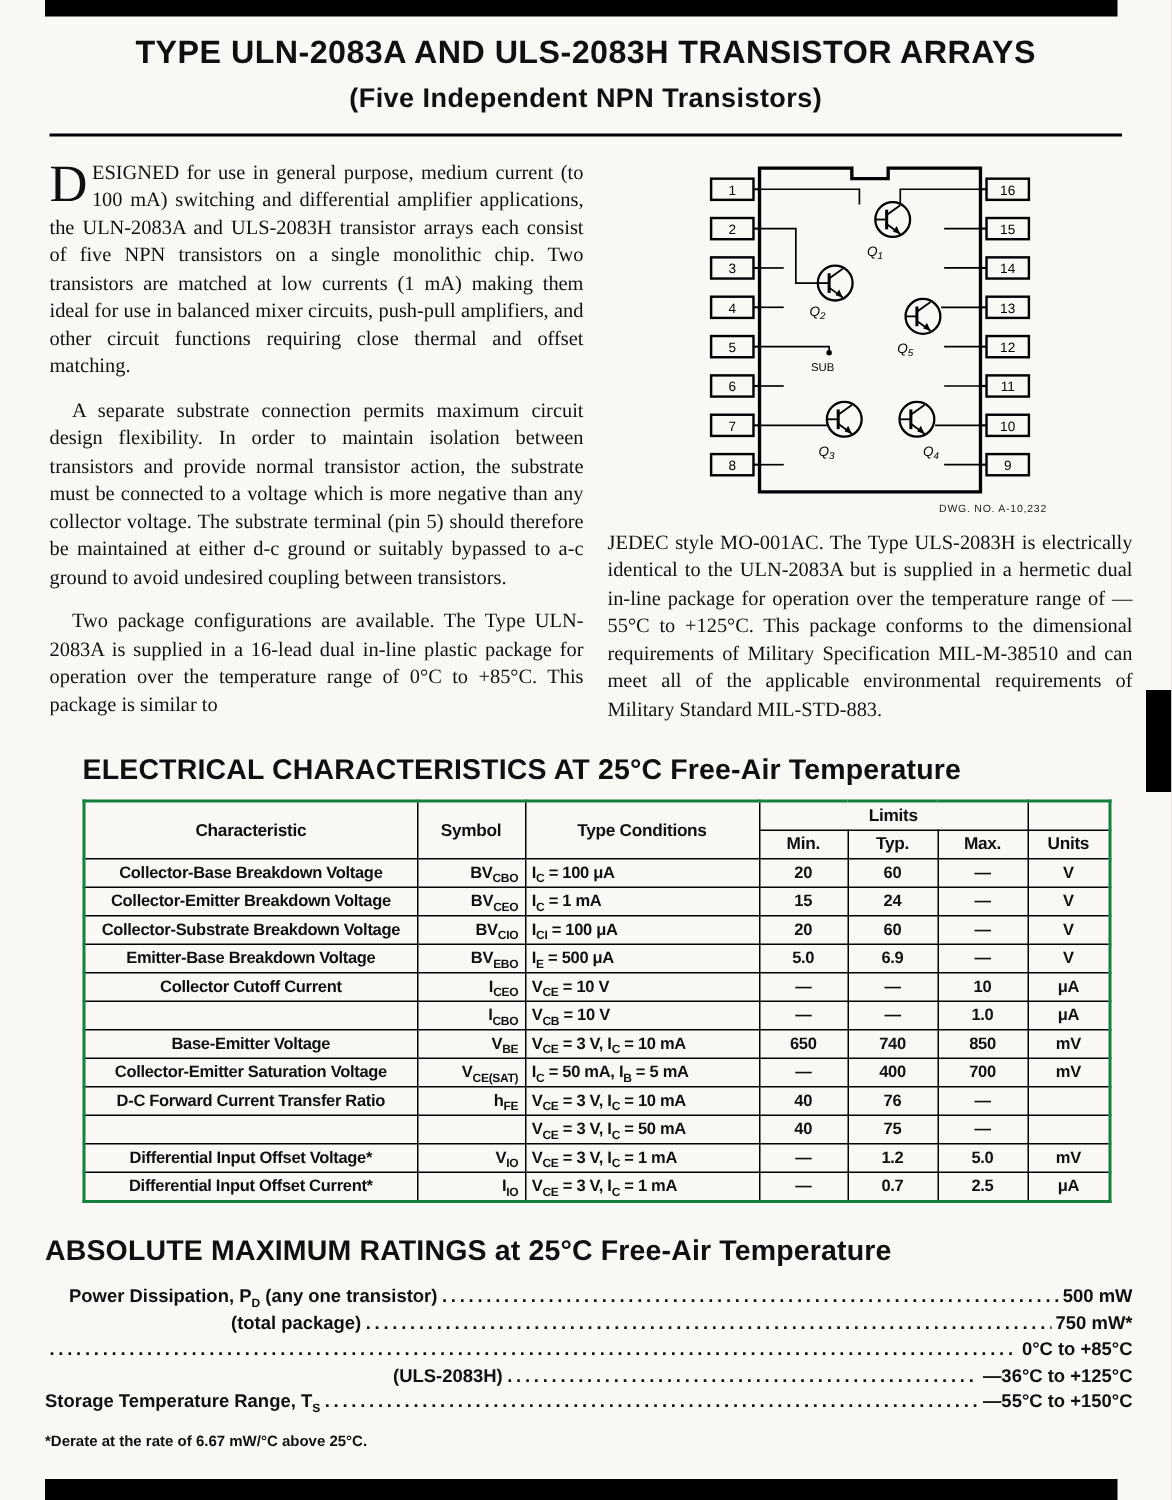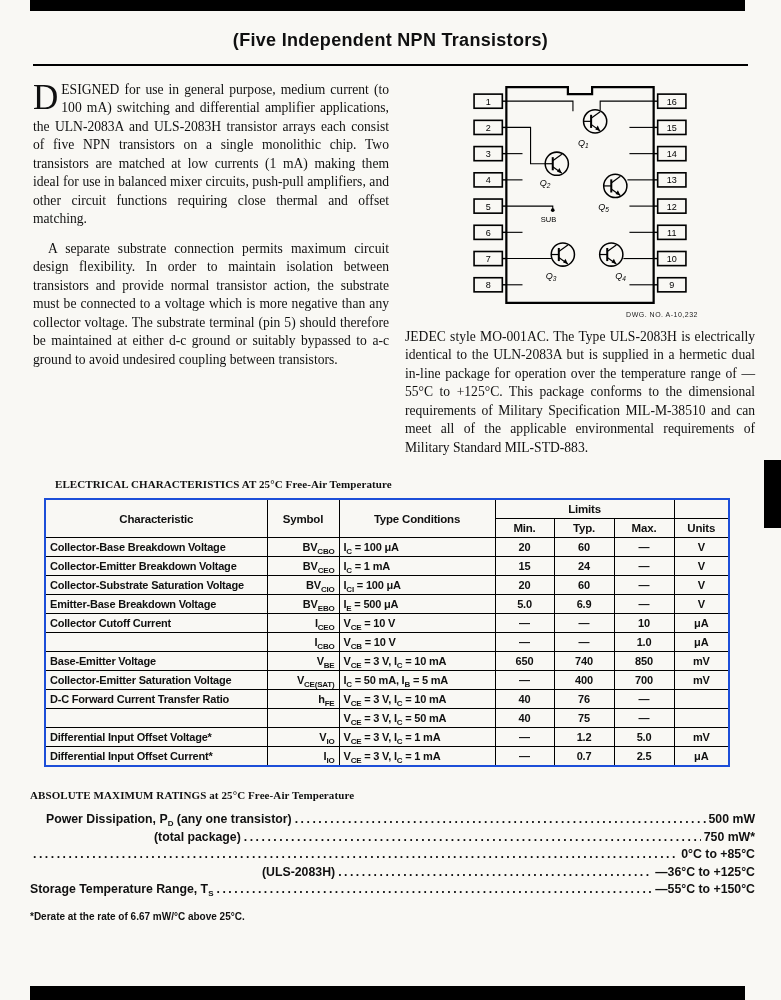--- a/index.html
+++ b/index.html
@@ -35,36 +35,36 @@
   }
 
   .diagram-wrap{width:244px;margin:0 auto 6px;}
   .diagram-wrap svg{display:block;font-family:"Liberation Sans", sans-serif;}
   .diagram-caption{
     text-align:right;font-family:"Liberation Sans", sans-serif;
     font-size:7px;letter-spacing:.5px;color:#222;margin:2px 4px 10px 0;
   }
 
   .section-heading{
-    font-family:Liberation Serif, serif;font-weight:bold;font-size:11px;
+    font-family:Liberation Sans, sans-serif;font-weight:bold;font-size:19px;
     margin:10px 0 8px 55px;letter-spacing:.1px;
   }
   .section-heading.abs{margin-left:30px;margin-top:22px;}
 
   table.elec{
-    margin-left:44px;border-collapse:collapse;table-layout:fixed;width:686px;
-    border:2px solid #1d4ed8;
+    margin-left:55px;border-collapse:collapse;table-layout:fixed;width:686px;
+    border:2px solid #15803d;
     font-family:"Liberation Sans", sans-serif;font-weight:bold;
   }
   table.elec th,table.elec td{
     border:1px solid #000;padding:1px 4px;height:16px;
     font-size:11px;letter-spacing:-.2px;white-space:nowrap;overflow:hidden;
   }
   table.elec th{text-align:center;font-size:11.5px;}
-  td.char{text-align:left;}
+  td.char{text-align:center;}
   td.sym{text-align:right;padding-left:7px;}
   td.cond{text-align:left;padding-left:7px;}
   td.num{text-align:center;}
   sub{font-size:8px;line-height:0;}
 
   .table-footnote{
     font-family:"Liberation Sans", sans-serif;font-weight:bold;
     font-size:10.3px;margin:4px 0 0 55px;
   }
 
@@ -81,28 +81,30 @@
     font-size:10px;margin:12px 0 0 30px;
   }
 </style>
 </head>
 <body>
 
 <div class="page">
   <div class="top-bar"></div>
 
   <div class="masthead">
+    <h1 class="doc-title">TYPE ULN-2083A AND ULS-2083H TRANSISTOR ARRAYS</h1>
     <h2 class="doc-subtitle">(Five Independent NPN Transistors)</h2>
   </div>
   <hr class="title-rule">
 
   <div class="columns">
     <div class="col-left">
       <p><span class="dropcap">D</span><span>ESIGNED for use in general purpose, medium current (to 100 mA) switching and differential amplifier applications, the ULN-2083A and ULS-2083H transistor arrays each consist of five NPN transistors on a single monolithic chip.  Two transistors are matched at low currents (1 mA) making them ideal for use in balanced mixer circuits, push-pull amplifiers, and other circuit functions requiring close thermal and offset matching.</span></p>
       <p class="indent">A separate substrate connection permits maximum circuit design flexibility.  In order to maintain isolation between transistors and provide normal transistor action, the substrate must be connected to a voltage which is more negative than any collector voltage.  The substrate terminal (pin 5) should therefore be maintained at either d-c ground or suitably bypassed to a-c ground to avoid undesired coupling between transistors.</p>
+      <p class="indent">Two package configurations are available.  The Type ULN-2083A is supplied in a 16-lead dual in-line plastic package for operation over the temperature range of 0°C to +85°C.  This package is similar to</p>
     </div>
     <div class="col-right">
       <div class="diagram-wrap">
         <svg width="244" height="228" viewBox="0 0 230 226">
             <path d="M42 220 L42 6 L103 6 L103 13 L127 13 L127 6 L188 6 L188 220 Z" fill="none" stroke="#000" stroke-width="2.2"></path>
             <path d="M42 20 H108 V30" fill="none" stroke="#000" stroke-width="1.1"></path>
             <path d="M42 46 H66 V82 H81" fill="none" stroke="#000" stroke-width="1.1"></path>
             <path d="M42 72 H58" fill="none" stroke="#000" stroke-width="1.1"></path>
             <path d="M42 98 H58" fill="none" stroke="#000" stroke-width="1.1"></path>
             <path d="M42 124 H88 V128" fill="none" stroke="#000" stroke-width="1.1"></path>
@@ -249,21 +251,21 @@
         <tr>
           <td class="char">Collector-Emitter Breakdown Voltage</td>
           <td class="sym">BV<sub>CEO</sub></td>
           <td class="cond">I<sub>C</sub> = 1 mA</td>
           <td class="num">15</td>
           <td class="num">24</td>
           <td class="num">—</td>
           <td class="num">V</td>
         </tr>
         <tr>
-          <td class="char">Collector-Substrate Saturation Voltage</td>
+          <td class="char">Collector-Substrate Breakdown Voltage</td>
           <td class="sym">BV<sub>CIO</sub></td>
           <td class="cond">I<sub>CI</sub> = 100 μA</td>
           <td class="num">20</td>
           <td class="num">60</td>
           <td class="num">—</td>
           <td class="num">V</td>
         </tr>
         <tr>
           <td class="char">Emitter-Base Breakdown Voltage</td>
           <td class="sym">BV<sub>EBO</sub></td>

